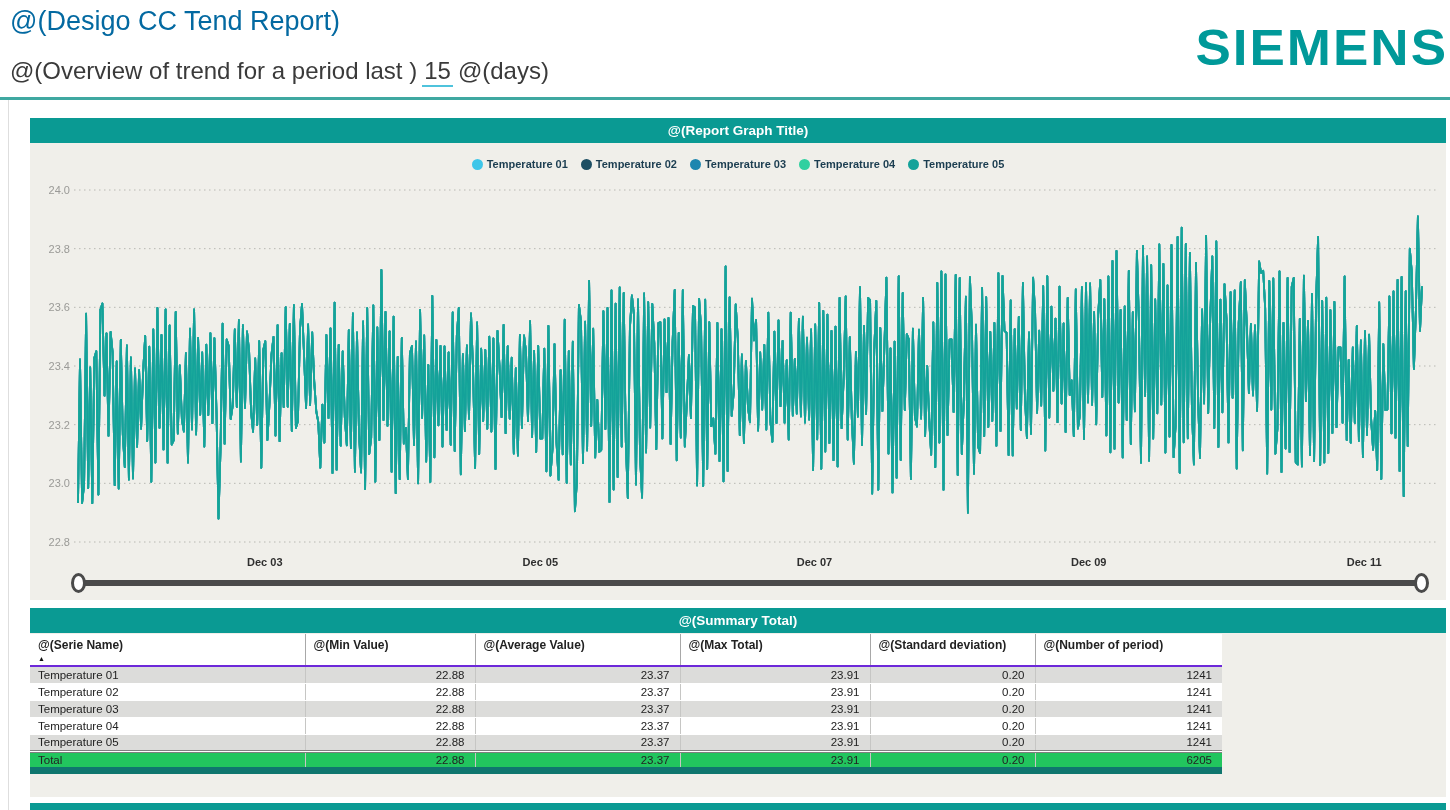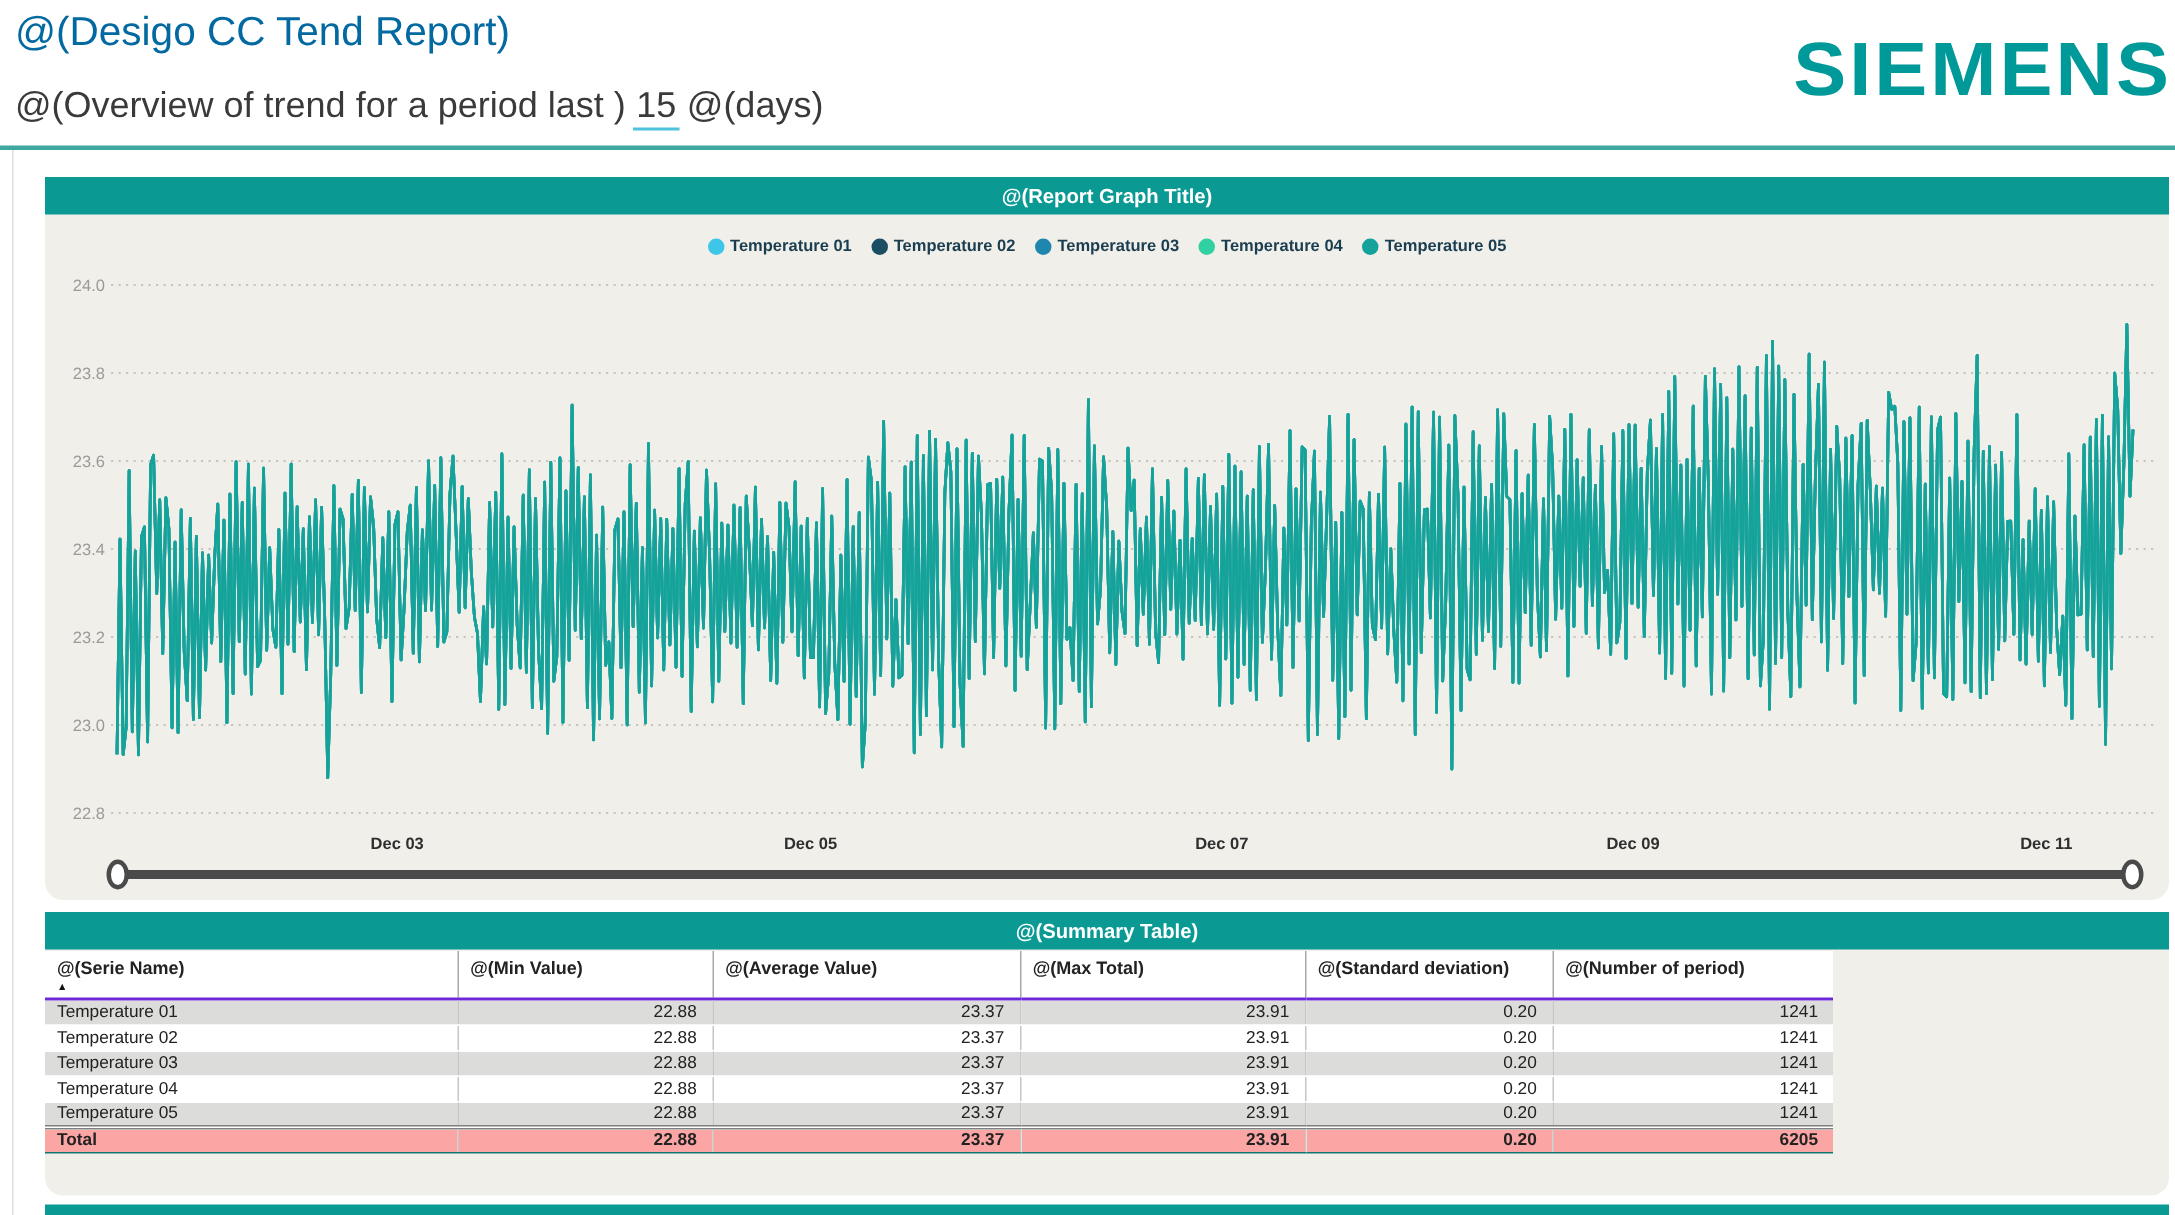--- a/index.html
+++ b/index.html
@@ -9,21 +9,21 @@
 
   
   .page-title { position:absolute; left:10px; top:6px; font-size:27px; color:#0369a1; }
   .page-subtitle { position:absolute; left:10px; top:57px; font-size:24px; color:#3a3a3a; }
   .period-value { display:inline-block; border-bottom:2px solid #4fc3dc; padding:0 2px; margin:0 5px; color:#3a3a3a; cursor:text; }
   .logo { position:absolute; right:2px; top:18px; font-size:53px; font-weight:bold; color:#099; letter-spacing:2px; transform:scaleY(0.95); transform-origin:top right; }
   .header-rule { position:absolute; left:0; top:97px; width:1450px; height:3px; background:#3fa8a1; }
   .window-left-border { position:absolute; left:8px; top:100px; bottom:0; width:1px; background:#dedede; }
 
   
-  .panel { position:absolute; left:30px; width:1416px; background:#f0efea;border-radius:12px; }
+  .panel { position:absolute; left:30px; width:1416px; background:#f0efea; }
   #graph-panel { top:118px; height:482px; }
   #table-panel { top:608px; height:189px; }
   .panel-titlebar { position:absolute; left:0; top:0; width:100%; height:25px; background:#0a9a93; color:#fff; font-weight:bold; font-size:13.5px; text-align:center; line-height:25px; }
 
   
   #legend { position:absolute; left:0; top:40px; width:100%; display:flex; justify-content:center; align-items:center; gap:13px; }
   .legend-item { display:flex; align-items:center; gap:4px; }
   .legend-dot { width:11px; height:11px; border-radius:50%; }
   .legend-label { font-size:11px; font-weight:bold; color:#1b3d50; }
 
@@ -42,21 +42,21 @@
   #summary-table col.c0 { width:275px; } #summary-table col.c1 { width:170px; }
   #summary-table col.c2 { width:205px; } #summary-table col.c3 { width:190px; }
   #summary-table col.c4 { width:165px; } #summary-table col.c5 { width:187px; }
   #summary-table th { text-align:left; vertical-align:top; font-size:12px; font-weight:bold; background:#fff; padding:4px 8px 2px 8px; height:32px; border-left:1px solid #a8a8a8; border-bottom:2px solid #6d28d9; cursor:pointer; }
   #summary-table th:first-child { border-left:none; }
   .sort-arrow { display:block; font-size:7px; line-height:7px; color:#111; margin-top:3px; }
   #summary-table td { height:17px; padding:1px 10px 1px 8px; border-left:1px solid #c6c6c4; border-bottom:1px solid #fff; white-space:nowrap; overflow:hidden; }
   #summary-table td:first-child { border-left:none; }
   #summary-table td.num { text-align:right; }
   #summary-table tr.alt td { background:#dcdcda; }
-  #summary-table tr.total-row td { font-weight:bold; border-top:3px double #7f7f7f; background:#fca5a5; border-bottom:1px solid #0f766e; }
+  #summary-table tr.total-row td { font-weight:normal; border-top:3px double #7f7f7f; background:#22c55e; border-bottom:7px solid #0f766e; }
 
   
   .next-section-bar { position:absolute; left:30px; width:1416px; bottom:0; height:7px; background:#0a9a93; }
 </style>
 </head>
 <body>
 
 <div id="screen">
 
   <div class="page-title">@(Desigo CC Tend Report)</div>
@@ -126,21 +126,21 @@
         </g>
       </svg>
     <div id="range-slider">
       <div class="slider-track"></div>
       <div class="slider-handle" id="slider-handle-left"></div>
       <div class="slider-handle" id="slider-handle-right"></div>
     </div>
   </div>
 
   <div class="panel" id="table-panel">
-    <div class="panel-titlebar">@(Summary Table)</div>
+    <div class="panel-titlebar">@(Summary Total)</div>
     <table id="summary-table">
       <colgroup>
         <col class="c0">
           <col class="c1">
           <col class="c2">
           <col class="c3">
           <col class="c4">
           <col class="c5">
       </colgroup>
       <thead>

